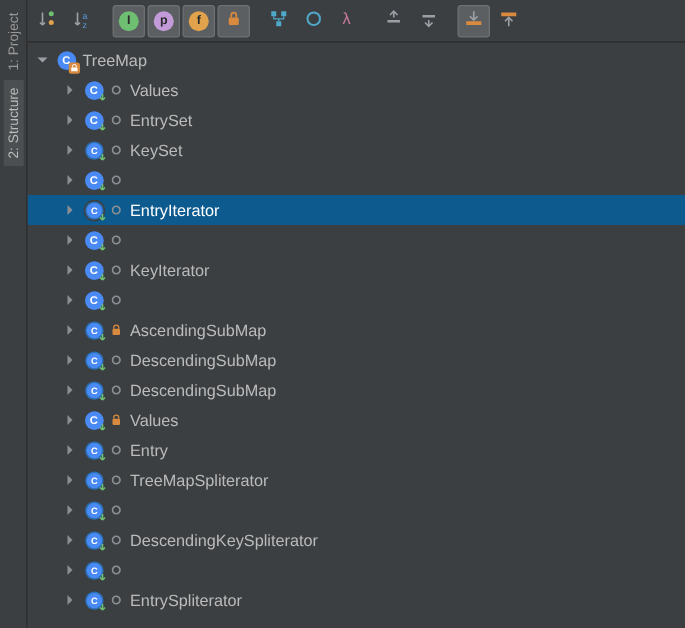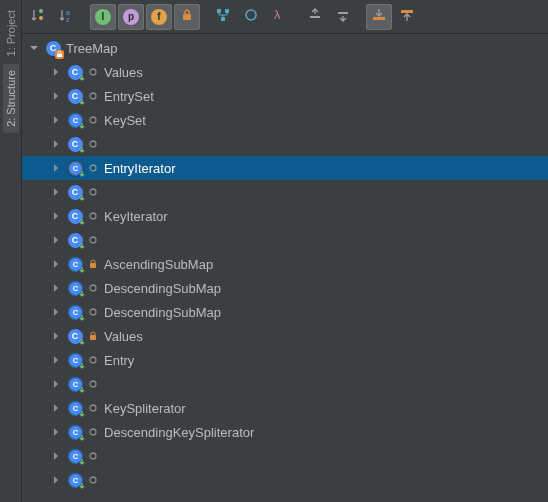--- a/index.html
+++ b/index.html
@@ -417,41 +417,41 @@
             <svg width="8" height="8" viewBox="0 0 8 8">
               <path d="M4 0 L4 5 M4 5 L2 3 M4 5 L6 3" stroke="#6fbf73" stroke-width="1.3" fill="none"></path>
             </svg>
           </div>
         </span>
         <span class="vis-icon">
           <svg width="8" height="8" viewBox="0 0 8 8">
             <circle cx="4" cy="4" r="3" fill="none" stroke="#8a8f94" stroke-width="1.3"></circle>
           </svg>
         </span>
-      </div>
-      <div class="row child">
-        <span class="arrow">
-          <svg width="10" height="10" viewBox="0 0 10 10">
-            <path d="M3 1 L7 5 L3 9 Z" fill="#8a8f94"></path>
-          </svg>
-        </span>
-        <span class="cls-icon">
-          <div class="cls-circle" style="box-shadow: rgb(43, 111, 181) 0px 0px 0px 1.5px, rgb(60, 63, 65) 0px 0px 0px 3px; transform: scale(0.82);">C</div>
-          <div class="cls-badge">
-            <svg width="8" height="8" viewBox="0 0 8 8">
-              <path d="M4 0 L4 5 M4 5 L2 3 M4 5 L6 3" stroke="#6fbf73" stroke-width="1.3" fill="none"></path>
-            </svg>
-          </div>
-        </span>
-        <span class="vis-icon">
-          <svg width="8" height="8" viewBox="0 0 8 8">
-            <circle cx="4" cy="4" r="3" fill="none" stroke="#8a8f94" stroke-width="1.3"></circle>
-          </svg>
-        </span>
-        <span class="label">KeySpliterator</span>
+        <span class="label">TreeMapSpliterator</span>
+      </div>
+      <div class="row child">
+        <span class="arrow">
+          <svg width="10" height="10" viewBox="0 0 10 10">
+            <path d="M3 1 L7 5 L3 9 Z" fill="#8a8f94"></path>
+          </svg>
+        </span>
+        <span class="cls-icon">
+          <div class="cls-circle" style="box-shadow: rgb(43, 111, 181) 0px 0px 0px 1.5px, rgb(60, 63, 65) 0px 0px 0px 3px; transform: scale(0.82);">C</div>
+          <div class="cls-badge">
+            <svg width="8" height="8" viewBox="0 0 8 8">
+              <path d="M4 0 L4 5 M4 5 L2 3 M4 5 L6 3" stroke="#6fbf73" stroke-width="1.3" fill="none"></path>
+            </svg>
+          </div>
+        </span>
+        <span class="vis-icon">
+          <svg width="8" height="8" viewBox="0 0 8 8">
+            <circle cx="4" cy="4" r="3" fill="none" stroke="#8a8f94" stroke-width="1.3"></circle>
+          </svg>
+        </span>
       </div>
       <div class="row child">
         <span class="arrow">
           <svg width="10" height="10" viewBox="0 0 10 10">
             <path d="M3 1 L7 5 L3 9 Z" fill="#8a8f94"></path>
           </svg>
         </span>
         <span class="cls-icon">
           <div class="cls-circle" style="box-shadow: rgb(43, 111, 181) 0px 0px 0px 1.5px, rgb(60, 63, 65) 0px 0px 0px 3px; transform: scale(0.82);">C</div>
           <div class="cls-badge">
@@ -499,15 +499,16 @@
             <svg width="8" height="8" viewBox="0 0 8 8">
               <path d="M4 0 L4 5 M4 5 L2 3 M4 5 L6 3" stroke="#6fbf73" stroke-width="1.3" fill="none"></path>
             </svg>
           </div>
         </span>
         <span class="vis-icon">
           <svg width="8" height="8" viewBox="0 0 8 8">
             <circle cx="4" cy="4" r="3" fill="none" stroke="#8a8f94" stroke-width="1.3"></circle>
           </svg>
         </span>
+        <span class="label">EntrySpliterator</span>
       </div>
     </div>
 </div>
 
 </body></html>

